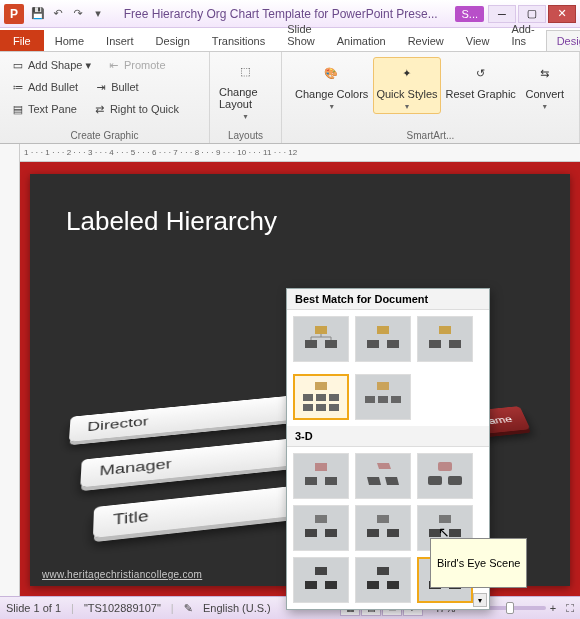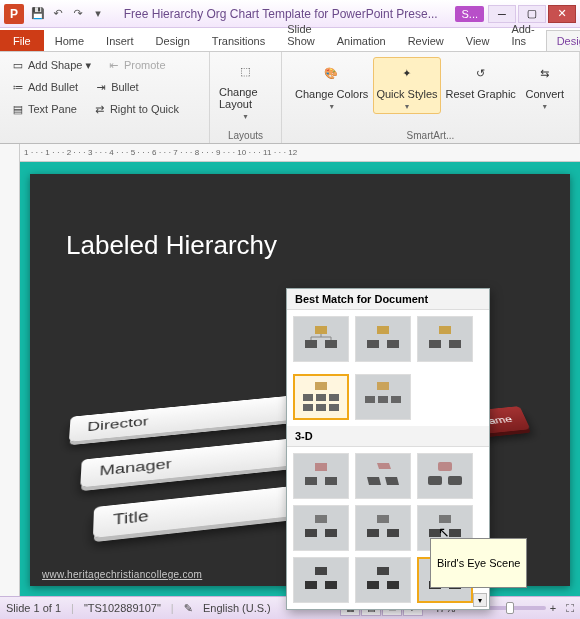--- a/index.html
+++ b/index.html
@@ -29,26 +29,26 @@
 .rbtn { display: flex; align-items: center; gap: 3px; padding: 2px 4px; font-size: 11px; color: #444; cursor: pointer; border: 1px solid transparent; border-radius: 2px; }
 .rbtn.disabled { color: #aaa; }
 .rbtn .ic { width: 14px; height: 14px; display: inline-flex; align-items: center; justify-content: center; }
 .layouts { width: 72px; align-items: center; }
 .bigbtn { display: flex; flex-direction: column; align-items: center; padding: 2px 2px; cursor: pointer; border: 1px solid transparent; border-radius: 3px; font-size: 11px; color: #333; gap: 2px; min-width: 48px; }
 .bigbtn.active { background: #fff0c2; border-color: #f0c36d; }
 .bigbtn .bic { width: 30px; height: 26px; display: flex; align-items: center; justify-content: center; }
 .bigbtn .drop { font-size: 8px; color: #666; }
 .smartart { display: flex; gap: 2px; padding: 2px 4px; }
 
-.workspace { position: relative; height: 452px; background: #14b8a6; display: flex; }
+.workspace { position: relative; height: 452px; background: #b91c1c; display: flex; }
 .vruler { width: 20px; background: #f7f7f7; border-right: 1px solid #ccc; }
 .main-area { flex: 1; position: relative; }
 .hruler { height: 18px; background: #f7f7f7; border-bottom: 1px solid #ccc; font-size: 8px; color: #666; padding-left: 4px; display: flex; align-items: center; gap: 10px; overflow: hidden; }
 .slide-canvas { position: absolute; top: 30px; left: 10px; right: 10px; bottom: 10px; background: #2e2e2e; box-shadow: 0 2px 8px rgba(0,0,0,.4); overflow: hidden; perspective: 900px; }
-.slide-title { position: absolute; top: 56px; left: 36px; color: #fff; font-size: 26px; font-weight: 300; }
+.slide-title { position: absolute; top: 32px; left: 36px; color: #fff; font-size: 26px; font-weight: 300; }
 
 .hier { position: absolute; left: 40px; bottom: 20px; width: 500px; height: 210px; transform-style: preserve-3d; transform: rotateX(48deg) rotateZ(-8deg); }
 .bar { position: absolute; background: linear-gradient(#fdfdfd,#e8e8e8); border-radius: 6px; padding: 8px 18px; font-size: 18px; color: #333; box-shadow: 0 6px 0 -1px #bcbcbc, 0 10px 12px rgba(0,0,0,.5); }
 .bar.b1 { top: 6px; left: 0; width: 350px; }
 .bar.b2 { top: 70px; left: 14px; width: 360px; }
 .bar.b3 { top: 134px; left: 28px; width: 370px; }
 .key { position: absolute; background: linear-gradient(#a43232,#7d1f1f); color: #fff; font-size: 13px; padding: 10px 14px; border-radius: 5px; box-shadow: 0 6px 0 -1px #4d1010, 0 10px 12px rgba(0,0,0,.5); }
 .key.k1 { top: -2px; left: 270px; transform: rotateZ(2deg); }
 .key.k2 { top: 74px; left: 252px; }
 .key.k3 { top: 74px; left: 332px; }
@@ -134,20 +134,21 @@
         <div class="rbtn">
             <span class="ic">▤</span>
             <span>Text Pane</span>
           </div>
         <div class="rbtn">
             <span class="ic">⇄</span>
             <span>Right to Quick</span>
           </div>
       </div>
     </div>
+    <div class="rgroup-label">Create Graphic</div>
   </div>
 
   <div class="rgroup layouts">
     <div class="bigbtn">
       <span class="bic">⬚</span>
       <span>Change Layout</span>
         <span class="drop">▾</span>
     </div>
     <div class="rgroup-label">Layouts</div>
   </div>

